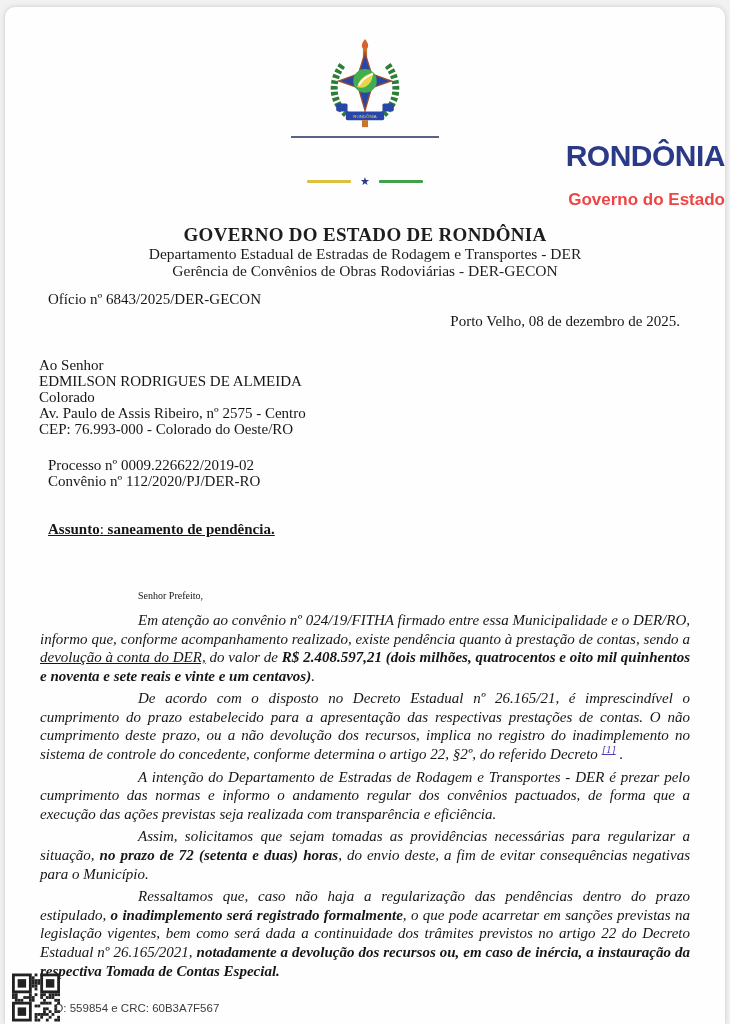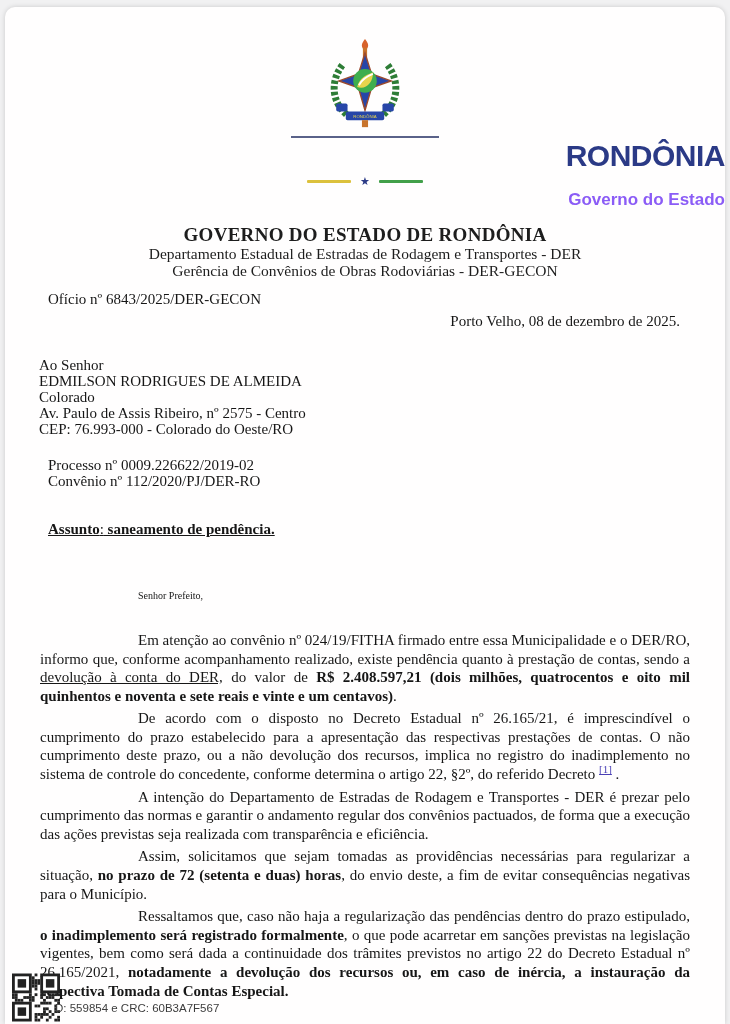--- a/index.html
+++ b/index.html
@@ -23,38 +23,38 @@
     font-family:"Liberation Sans", sans-serif;font-weight:bold;
     font-size:30px;letter-spacing:-0.5px;color:#2b3a86;line-height:1.05;
   }
   .star-row{display:flex;align-items:center;justify-content:center;gap:9px;margin-top:4px;}
   .dash{width:44px;height:3px;border-radius:1px;}
   .dash-yellow{background:#dcc13c;}
   .dash-green{background:#42a04a;}
   .star-glyph{color:#2b3a86;font-size:11px;line-height:1;font-family:"DejaVu Sans", sans-serif;}
   .logo-subtitle{
     font-family:"Liberation Sans", sans-serif;font-weight:bold;
-    font-size:17px;color:#8b5cf6;margin-top:3px;
+    font-size:17px;color:#ef4444;margin-top:3px;
   }
   
   .org-header{text-align:center;margin-top:15px;color:#1d1d1d;}
   .org-title{font-size:19px;font-weight:bold;letter-spacing:0.3px;line-height:20px;}
   .org-line{font-size:15.5px;line-height:17px;}
   
   .meta{margin-top:12px;padding:0 35px;font-size:15px;}
   .oficio{padding-left:8px;}
   .dateline{text-align:right;margin-top:5px;padding-right:10px;}
   
   .recipient{margin-top:27px;padding-left:34px;font-size:15px;line-height:16.2px;}
   .process-block{margin-top:19px;padding-left:43px;font-size:15px;line-height:16.2px;}
   .subject{margin-top:32px;padding-left:43px;font-size:15px;font-weight:bold;text-decoration:underline;}
   .subject .colon{font-weight:normal;}
   .greeting{margin-top:52px;padding-left:133px;font-size:10px;}
   
-  .letter-body{margin-top:30px;padding:0 35px;text-align:justify;font-size:15px;line-height:18.6px;}
+  .letter-body{margin-top:10px;padding:0 35px;text-align:justify;font-size:15px;line-height:18.6px;font-style:italic;}
   .letter-body p{margin:0 0 4px;text-indent:98px;}
   .b{font-weight:bold;}
   .u{text-decoration:underline;}
   sup.fn{font-size:11px;line-height:0;}
   a.fnref{color:#4a3fb5;text-decoration:underline;cursor:pointer;}
   
   .qr{position:absolute;left:7px;top:964px;width:48px;height:53px;}
   .verification{
     position:absolute;left:50px;top:995px;
     font-family:"Liberation Sans", sans-serif;font-size:11.5px;color:#3c3c3c;
@@ -126,21 +126,21 @@
     <span>Assunto</span><span class="colon">:</span><span> saneamento de pendência.</span>
   </div>
 
   <div class="greeting">Senhor Prefeito,</div>
 
   <div class="letter-body">
     <p><span>Em atenção ao convênio nº 024/19/FITHA firmado entre essa Municipalidade e o DER/RO, informo que, conforme acompanhamento realizado, existe pendência quanto à prestação de contas, sendo a </span><span class="u">devolução à conta do DER,</span><span> do valor de </span><span class="b">R$ 2.408.597,21 (dois milhões, quatrocentos e oito mil quinhentos e noventa e sete reais e vinte e um centavos)</span><span>.</span></p>
 
     <p><span>De acordo com o disposto no Decreto Estadual nº 26.165/21, é imprescindível o cumprimento do prazo estabelecido para a apresentação das respectivas prestações de contas. O não cumprimento deste prazo, ou a não devolução dos recursos, implica no registro do inadimplemento no sistema de controle do concedente, conforme determina o artigo 22, §2º, do referido Decreto </span><sup class="fn"><a class="fnref">[1]</a></sup><span> .</span></p>
 
-    <p><span>A intenção do Departamento de Estradas de Rodagem e Transportes - DER é prezar pelo cumprimento das normas e garantir o andamento regular dos convênios pactuados, de forma que a execução das ações previstas seja realizada com transparência e eficiência.</span></p>
+    <p><span>A intenção do Departamento de Estradas de Rodagem e Transportes - DER é prezar pelo cumprimento das normas e informo o andamento regular dos convênios pactuados, de forma que a execução das ações previstas seja realizada com transparência e eficiência.</span></p>
 
     <p><span>Assim, solicitamos que sejam tomadas as providências necessárias para regularizar a situação, </span><span class="b">no prazo de 72 (setenta e duas) horas</span><span>, do envio deste, a fim de evitar consequências negativas para o Município.</span></p>
 
     <p><span>Ressaltamos que, caso não haja a regularização das pendências dentro do prazo estipulado, </span><span class="b">o inadimplemento será registrado formalmente</span><span>, o que pode acarretar em sanções previstas na legislação vigentes, bem como será dada a continuidade dos trâmites previstos no artigo 22 do Decreto Estadual nº 26.165/2021, </span><span class="b">notadamente a devolução dos recursos ou, em caso de inércia, a instauração da respectiva Tomada de Contas Especial.</span></p>
   </div>
 
   <svg id="qr-svg" class="qr" viewBox="0 0 51 51" xmlns="http://www.w3.org/2000/svg" aria-hidden="true">
       <g fill="#222">
         <rect x="24" y="0" width="3" height="3"></rect>
         <rect x="21" y="3" width="3" height="3"></rect>

